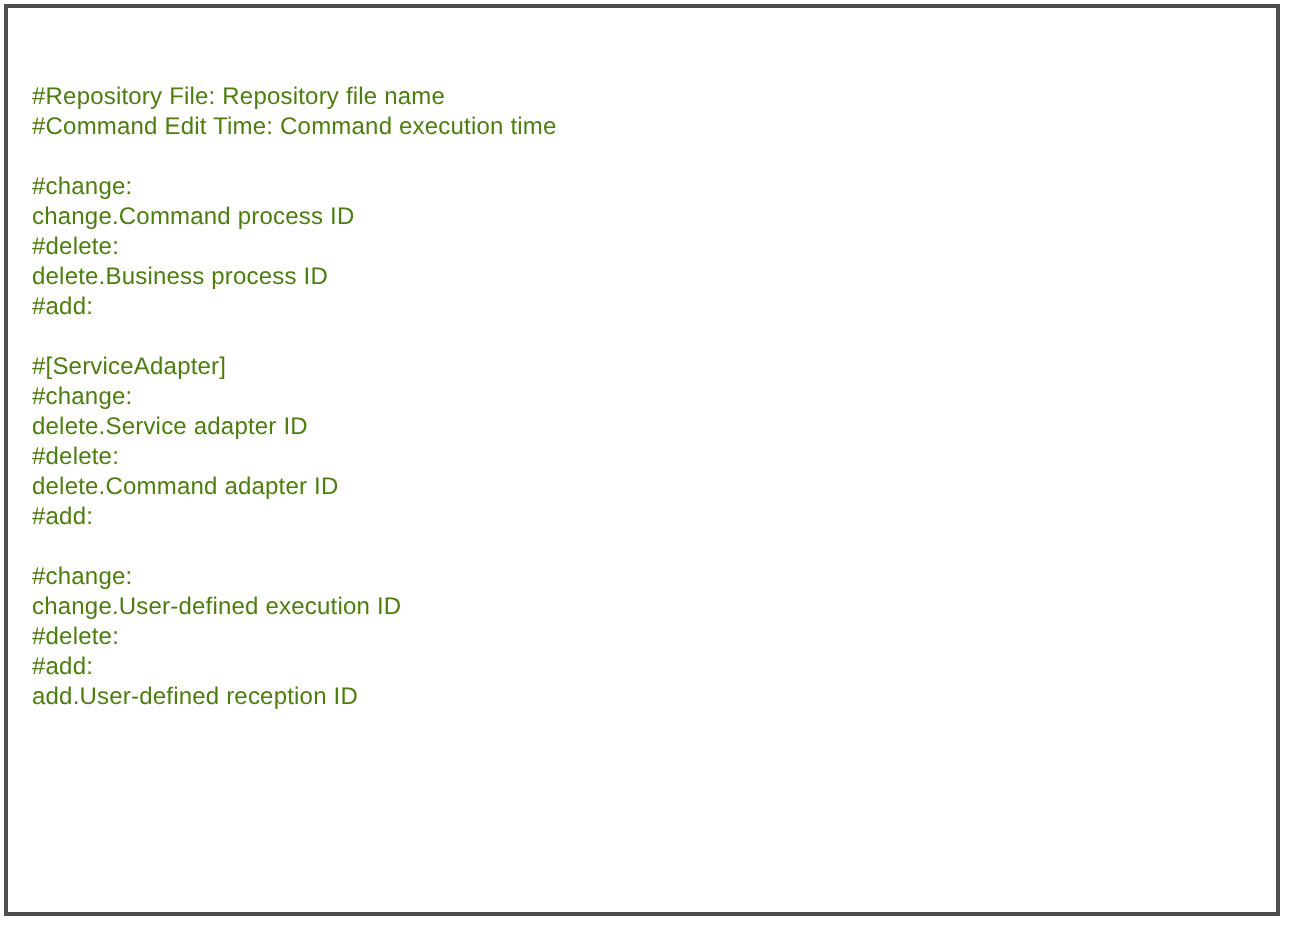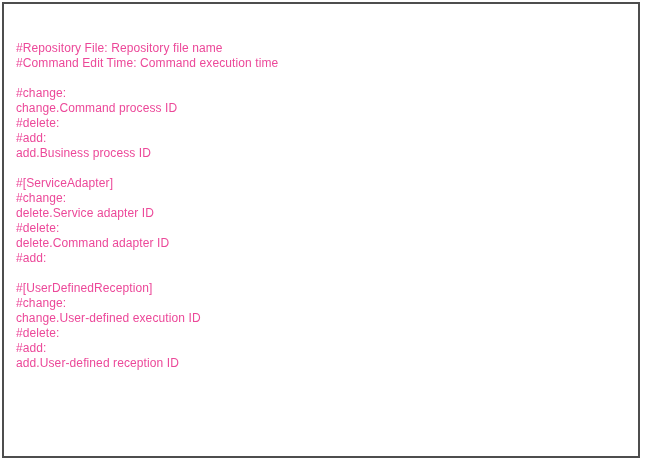--- a/index.html
+++ b/index.html
@@ -28,48 +28,47 @@
   .doc-text {
     position: absolute;
     left: 12px;
     top: 37px;
     right: 8px;
   }
   .line {
     font-size: 12px;
     line-height: 15px;
     min-height: 15px;
-    color: #ec4899;
+    color: #4d7c0f;
     white-space: pre;
     letter-spacing: 0.1px;
   }
 </style>
 </head>
 <body>
 
 <div class="stage">
   <div class="doc-box">
     <div class="doc-text">
       <div class="line">#Repository File: Repository file name</div>
       <div class="line">#Command Edit Time: Command execution time</div>
       <div class="line"></div>
       <div class="line">#change:</div>
       <div class="line">change.Command process ID</div>
       <div class="line">#delete:</div>
+      <div class="line">delete.Business process ID</div>
       <div class="line">#add:</div>
-      <div class="line">add.Business process ID</div>
       <div class="line"></div>
       <div class="line">#[ServiceAdapter]</div>
       <div class="line">#change:</div>
       <div class="line">delete.Service adapter ID</div>
       <div class="line">#delete:</div>
       <div class="line">delete.Command adapter ID</div>
       <div class="line">#add:</div>
       <div class="line"></div>
-      <div class="line">#[UserDefinedReception]</div>
       <div class="line">#change:</div>
       <div class="line">change.User-defined execution ID</div>
       <div class="line">#delete:</div>
       <div class="line">#add:</div>
       <div class="line">add.User-defined reception ID</div>
     </div>
   </div>
 </div>
 
 </body></html>

